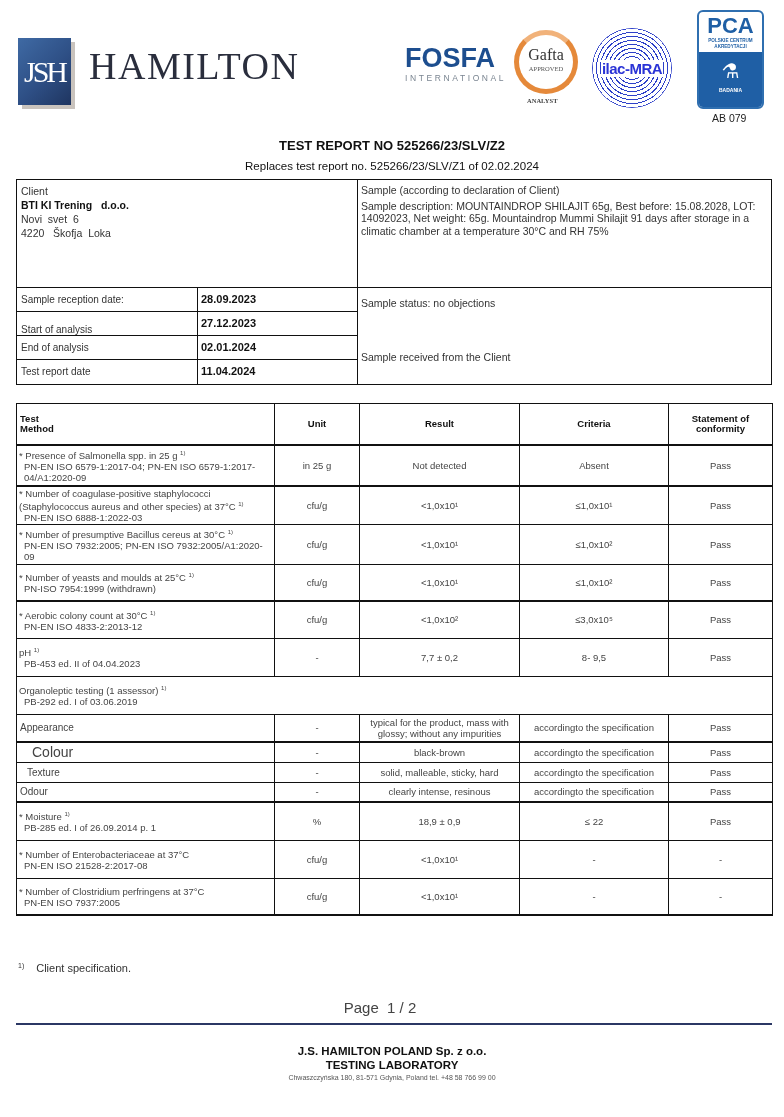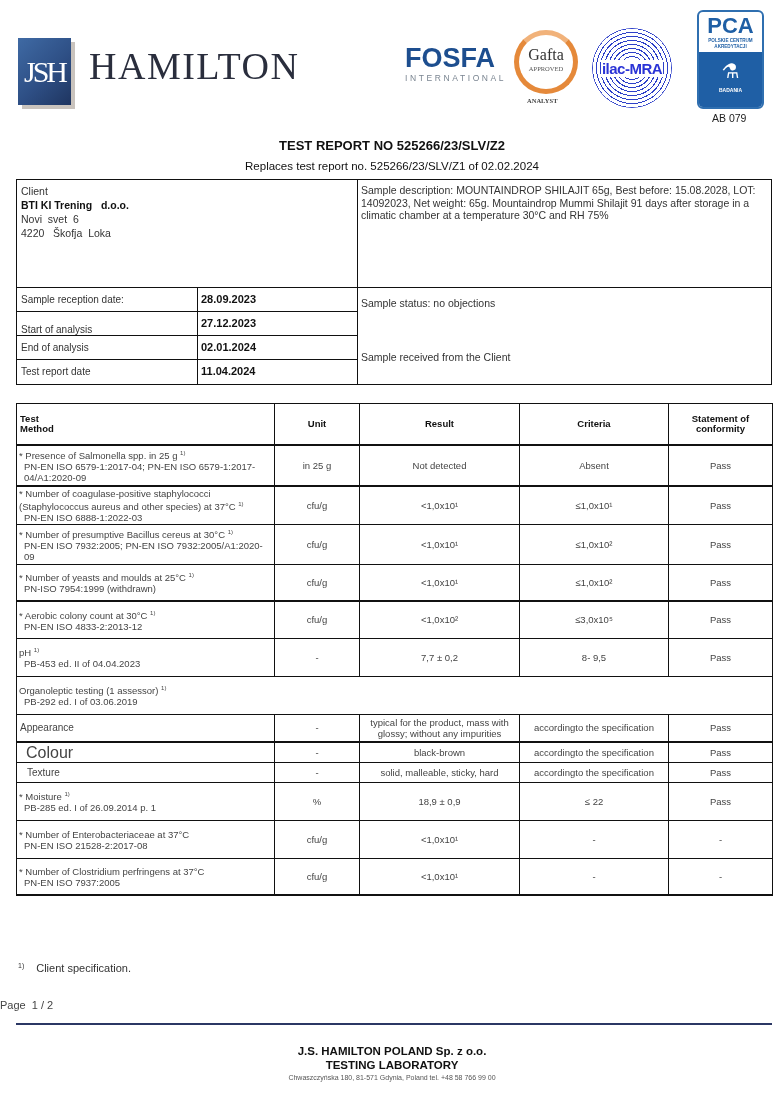--- a/index.html
+++ b/index.html
@@ -61,21 +61,21 @@
   table.results th.left { text-align: left; padding-left: 3px; }
   table.results tr.thick td, table.results tr.thick th { border-bottom: 2px solid #111; }
   table.results td.m { text-align: left; padding: 1px 2px; line-height: 11px; }
   table.results td.c { text-align: center; line-height: 11px; }
   .ind { padding-left: 5px; }
   .sp { font-size: 6px; vertical-align: 4px; }
 
   .footnote { position: absolute; left: 18px; top: 962px; font-size: 11px; color: #333; }
   .footnote .mk { font-size: 7px; vertical-align: 4px; margin-right: 12px; }
 
-  .page { position: absolute; left: 0; width: 760px; top: 999px; font-size: 11px; color: #444; }
+  .page { position: absolute; left: 0; width: 760px; top: 999px; text-align: center; font-size: 15px; color: #444; }
   .rule { position: absolute; left: 16px; top: 1023px; width: 756px; height: 2px; background: #2b3764; }
   .f1 { position: absolute; left: 0; width: 784px; top: 1045px; text-align: center; font-weight: bold; font-size: 11.5px; color: #111; }
   .f2 { position: absolute; left: 0; width: 784px; top: 1059px; text-align: center; font-weight: bold; font-size: 11.5px; color: #111; }
   .f3 { position: absolute; left: 0; width: 784px; top: 1074px; text-align: center; font-size: 7px; color: #555; }
 </style>
 </head>
 <body>
 
 <div class="logo-jsh">JSH</div>
 <div class="logo-hamilton">HAMILTON</div>
@@ -111,20 +111,21 @@
 
 <div class="info">
   <div class="vdiv"></div>
   <div class="client">
     <div>Client</div>
     <div class="name" style="white-space:pre">BTI KI Trening   d.o.o.</div>
     <div style="white-space:pre">Novi  svet  6</div>
     <div style="white-space:pre">4220   Škofja  Loka</div>
   </div>
   <div class="sample">
+    <div class="hd">Sample (according to declaration of Client)</div>
     <div>Sample description: MOUNTAINDROP SHILAJIT 65g, Best before: 15.08.2028, LOT: 14092023, Net weight: 65g. Mountaindrop Mummi Shilajit 91 days after storage in a climatic chamber at a temperature 30°C and RH 75%</div>
   </div>
 
   <div class="hline-l" style="top:107px;"></div>
   <div class="hline-r" style="top:107px;"></div>
   <div class="hline-l" style="top:131px;"></div>
   <div class="hline-l" style="top:155px;"></div>
   <div class="hline-l" style="top:179px;"></div>
   <div class="dvdiv"></div>
 
@@ -233,30 +234,37 @@
   </tbody>
     <tbody id="rowsOrg">
       <tr class="thick" style="height: 28px;">
         <td class="m" style="font-size:10px;padding-left:3px">Appearance</td>
         <td class="c">-</td>
         <td class="c" style="line-height:11px">typical for the product, mass with glossy; without any impurities</td>
         <td class="c">accordingto the specification</td>
         <td class="c">Pass</td>
       </tr>
       <tr style="height: 20px;">
-        <td class="m" style="font-size:16px;padding-left:9px">Colour</td>
+        <td class="m" style="font-size:14px;padding-left:15px">Colour</td>
         <td class="c">-</td>
         <td class="c" style="line-height:11px">black-brown</td>
         <td class="c">accordingto the specification</td>
         <td class="c">Pass</td>
       </tr>
       <tr style="height: 20px;">
         <td class="m" style="font-size:10px;padding-left:10px">Texture</td>
         <td class="c">-</td>
         <td class="c" style="line-height:11px">solid, malleable, sticky, hard</td>
+        <td class="c">accordingto the specification</td>
+        <td class="c">Pass</td>
+      </tr>
+      <tr class="thick" style="height: 20px;">
+        <td class="m" style="font-size:10px;padding-left:3px">Odour</td>
+        <td class="c">-</td>
+        <td class="c" style="line-height:11px">clearly intense, resinous</td>
         <td class="c">accordingto the specification</td>
         <td class="c">Pass</td>
       </tr>
     </tbody>
   <tbody id="rows2">
       <tr style="height: 38px;">
         <td class="m">
           <div><span>* Moisture</span> <span class="sp">1)</span></div>
           <div class="ind">PB-285 ed. I of 26.09.2014 p. 1</div>
         </td>

